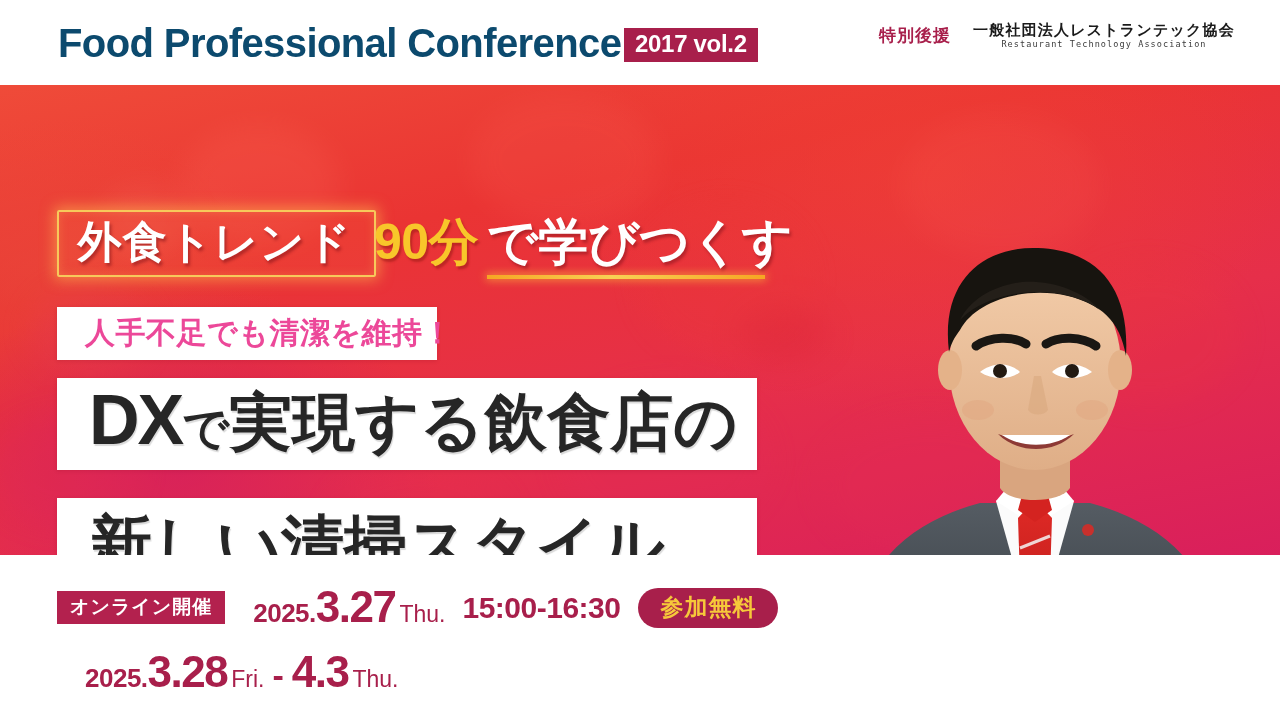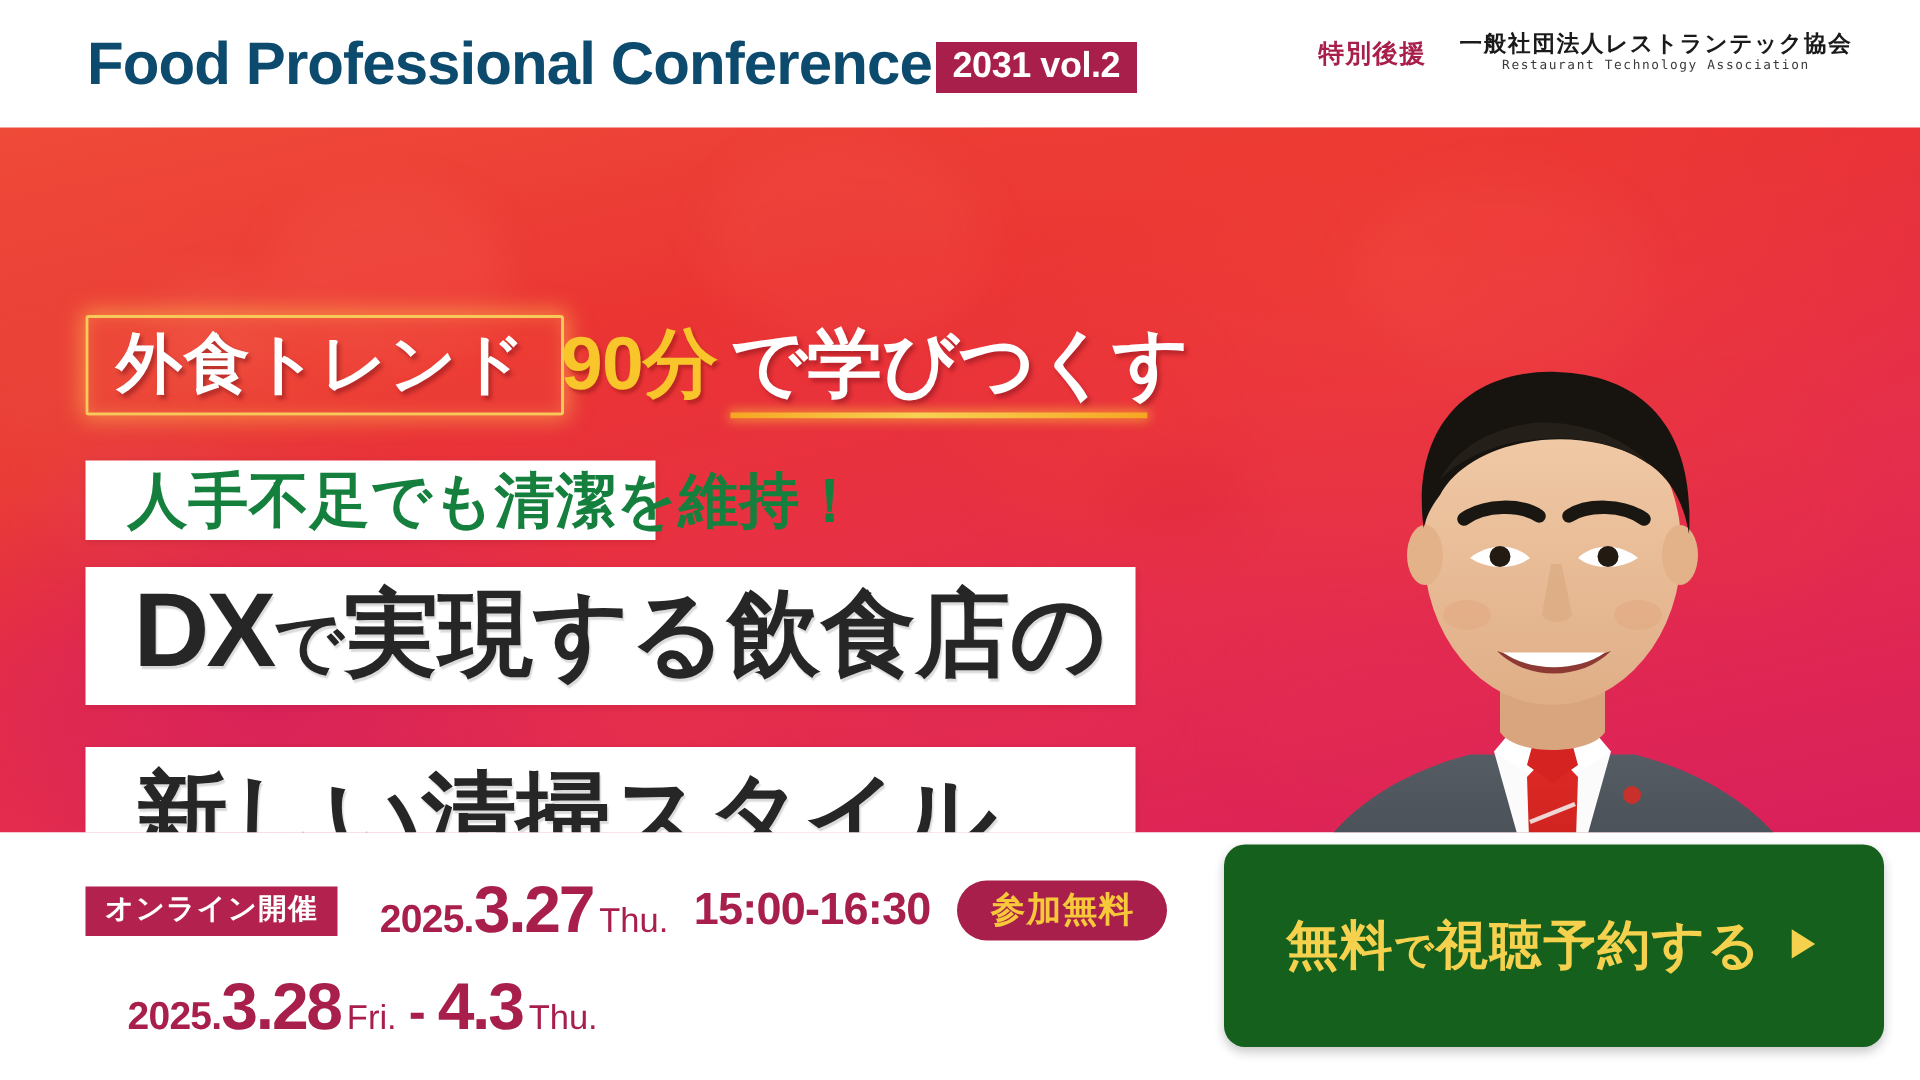--- a/index.html
+++ b/index.html
@@ -85,21 +85,21 @@
     box-shadow:0 0 8px 1px rgba(250,180,60,.8);
   }
 
   
   .plate{
     position:absolute;background:#ffffff;display:flex;align-items:center;
     box-shadow:0 1px 4px rgba(120,10,30,.18);
   }
   .plate-sub{left:57px;top:222px;width:380px;height:53px;}
   .plate-sub span{
-    margin-left:28px;color:#15803d;font-size:40px;font-weight:bold;letter-spacing:0.5px;white-space:nowrap;
+    margin-left:28px;color:#ec4899;font-size:30px;font-weight:bold;letter-spacing:0.5px;white-space:nowrap;
   }
   .plate-a{left:57px;top:293px;width:700px;height:92px;}
   .plate-b{left:57px;top:413px;width:700px;height:92px;}
   .plate-a .big, .plate-b .big{
     margin-left:32px;color:#262626;font-size:63px;font-weight:bold;
     letter-spacing:0px;white-space:nowrap;line-height:70px;
     text-shadow:1px 2px 1px rgba(0,0,0,.15);
   }
   .plate-a .dx{font-size:70px;letter-spacing:-2px;}
   .plate-a .de{font-size:46px;}
@@ -148,21 +148,21 @@
   .cta-label .sm{font-size:26px;}
   .cta-arrow{color:#f5d14e;font-size:24px;line-height:24px;}
 </style>
 </head>
 <body>
 
 <div class="page">
 
   <div class="header">
     <div class="brand">Food Professional Conference</div>
-    <div class="vol-badge">2031 vol.2</div>
+    <div class="vol-badge">2017 vol.2</div>
 
     <div class="sponsor">
       <div class="sponsor-label">特別後援</div>
       <div class="sponsor-org">
         <div class="jp">一般社団法人レストランテック協会</div>
         <div class="en">Restaurant Technology Association</div>
       </div>
     </div>
   </div>
 
@@ -283,18 +283,14 @@
     <div class="dateblk">
       <span class="yr">2025.</span>
       <span class="dnum">3.28</span>
       <span class="dow">Fri.</span>
       <span class="dash">-</span>
       <span class="dnum">4.3</span>
       <span class="dow">Thu.</span>
     </div>
   </div>
 
-  <button class="cta">
-    <span class="cta-label"><span>無料</span><span class="sm">で</span><span>視聴予約する</span></span>
-    <span class="cta-arrow">▶</span>
-  </button>
 
 </div>
 
 </body></html>

